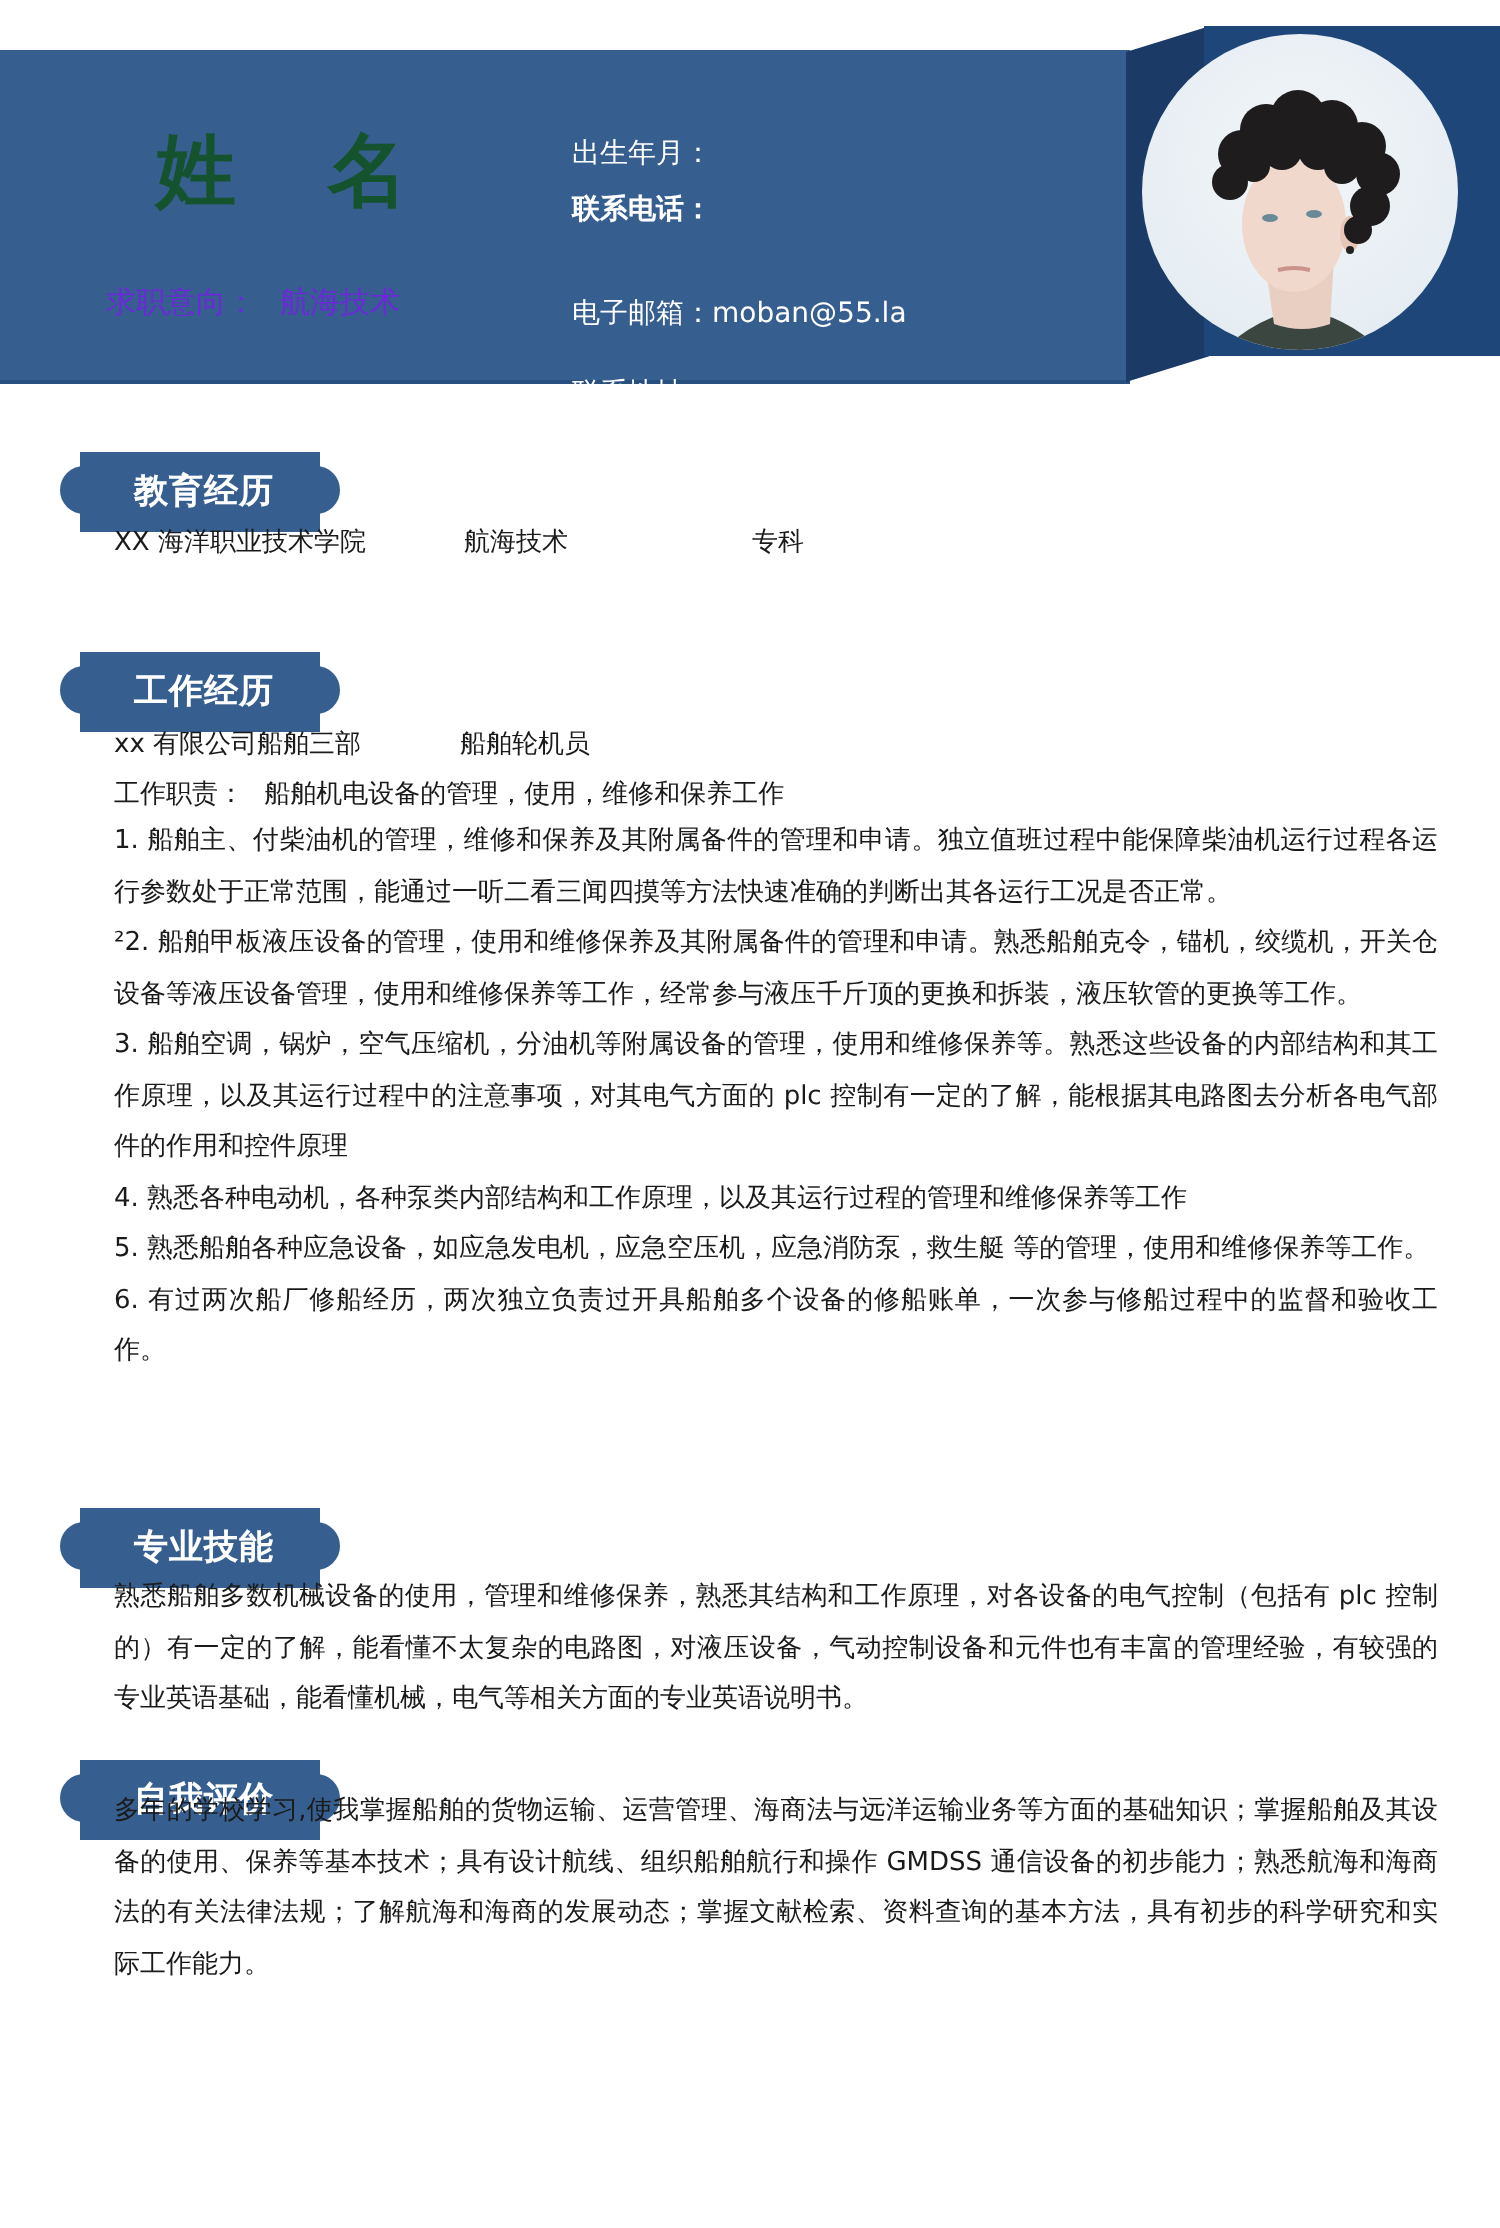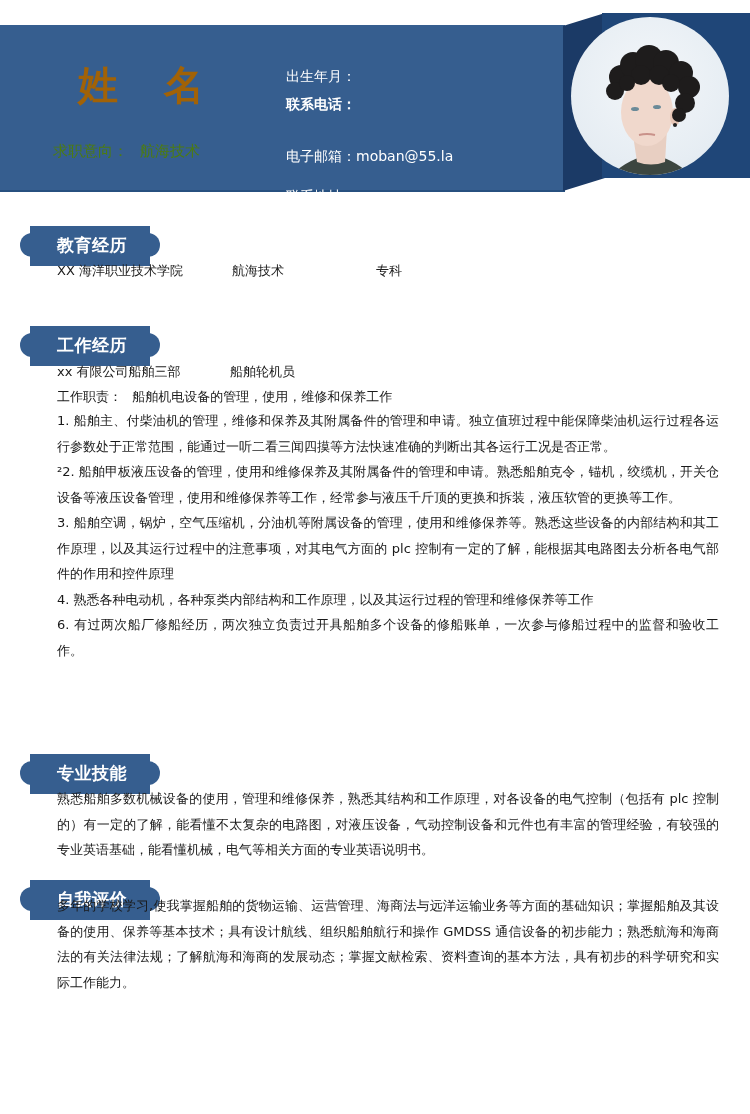--- a/index.html
+++ b/index.html
@@ -25,32 +25,32 @@
   }
   .avatar {
     position:absolute; left:571px; top:17px; width:158px; height:158px;
     border-radius:50%;
     background:radial-gradient(circle at 50% 40%, #f3f6f9 0%, #e6edf3 70%, #dbe4ec 100%);
     overflow:hidden;
   }
   .avatar svg { position:absolute; left:0; top:0; }
   .name {
     position:absolute; left:78px; top:58px;
-    font-size:40px; font-weight:bold; color:#a16207; letter-spacing:16px;
+    font-size:40px; font-weight:bold; color:#14532d; letter-spacing:16px;
   }
   .intent {
     position:absolute; left:53px; top:142px;
-    font-size:15px; color:#4d7c0f;
+    font-size:15px; color:#6d28d9;
   }
   .intent .val { margin-left:12px; }
   .info {
     position:absolute; left:286px; font-size:14px; color:#ffffff;margin-top:28px;
   }
   .section-tab {
-    position:absolute; left:30px; width:120px; height:40px;
+    position:absolute; left:40px; width:120px; height:40px;
   }
   .section-tab .rect {
     position:absolute; left:0; top:0; width:120px; height:40px; background:#365e8f;
   }
   .section-tab .ear {
     position:absolute; top:7px; width:24px; height:24px; border-radius:50%; background:#365e8f;
   }
   .section-tab .ear.l { left:-10px; }
   .section-tab .ear.r { right:-10px; }
   .section-tab .title {
@@ -145,20 +145,21 @@
 <div class="row" style="left:230px; top:363px;">船舶轮机员</div>
 <div class="row" style="left:57px; top:388px;">
   <span>工作职责：</span>
   <span style="margin-left:6px;">船舶机电设备的管理，使用，维修和保养工作</span>
 </div>
 <div class="text" style="top:408px;">
   <p>1. 船舶主、付柴油机的管理，维修和保养及其附属备件的管理和申请。独立值班过程中能保障柴油机运行过程各运行参数处于正常范围，能通过一听二看三闻四摸等方法快速准确的判断出其各运行工况是否正常。</p>
   <p>²2. 船舶甲板液压设备的管理，使用和维修保养及其附属备件的管理和申请。熟悉船舶克令，锚机，绞缆机，开关仓设备等液压设备管理，使用和维修保养等工作，经常参与液压千斤顶的更换和拆装，液压软管的更换等工作。</p>
   <p>3. 船舶空调，锅炉，空气压缩机，分油机等附属设备的管理，使用和维修保养等。熟悉这些设备的内部结构和其工作原理，以及其运行过程中的注意事项，对其电气方面的 plc 控制有一定的了解，能根据其电路图去分析各电气部件的作用和控件原理</p>
   <p> 4. 熟悉各种电动机，各种泵类内部结构和工作原理，以及其运行过程的管理和维修保养等工作</p>
+  <p>5. 熟悉船舶各种应急设备，如应急发电机，应急空压机，应急消防泵，救生艇 等的管理，使用和维修保养等工作。</p>
   <p>6. 有过两次船厂修船经历，两次独立负责过开具船舶多个设备的修船账单，一次参与修船过程中的监督和验收工作。</p>
 </div>
 
 <div class="section-tab" style="top:754px;">
   <div class="ear l"></div>
   <div class="ear r"></div>
   <div class="rect"></div>
   <div class="title">专业技能</div>
 </div>
 <div class="text" style="top:786px;">熟悉船舶多数机械设备的使用，管理和维修保养，熟悉其结构和工作原理，对各设备的电气控制（包括有 plc 控制的）有一定的了解，能看懂不太复杂的电路图，对液压设备，气动控制设备和元件也有丰富的管理经验，有较强的专业英语基础，能看懂机械，电气等相关方面的专业英语说明书。</div>

